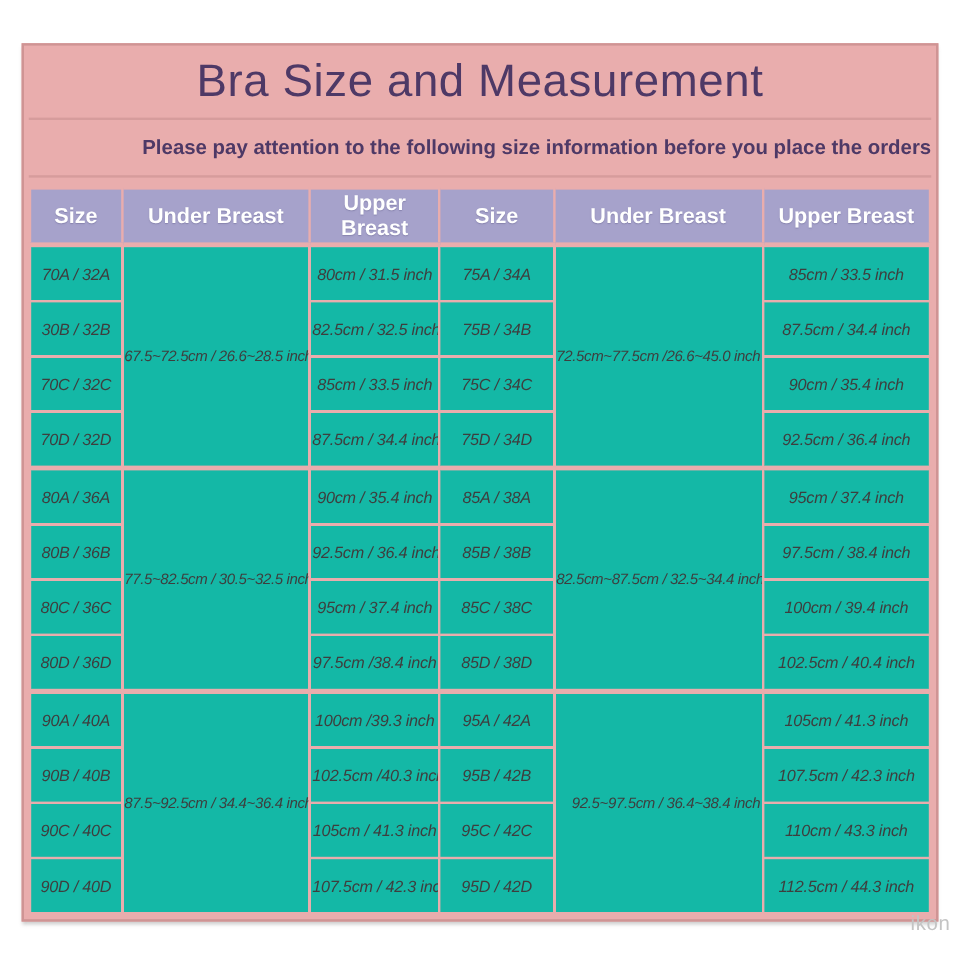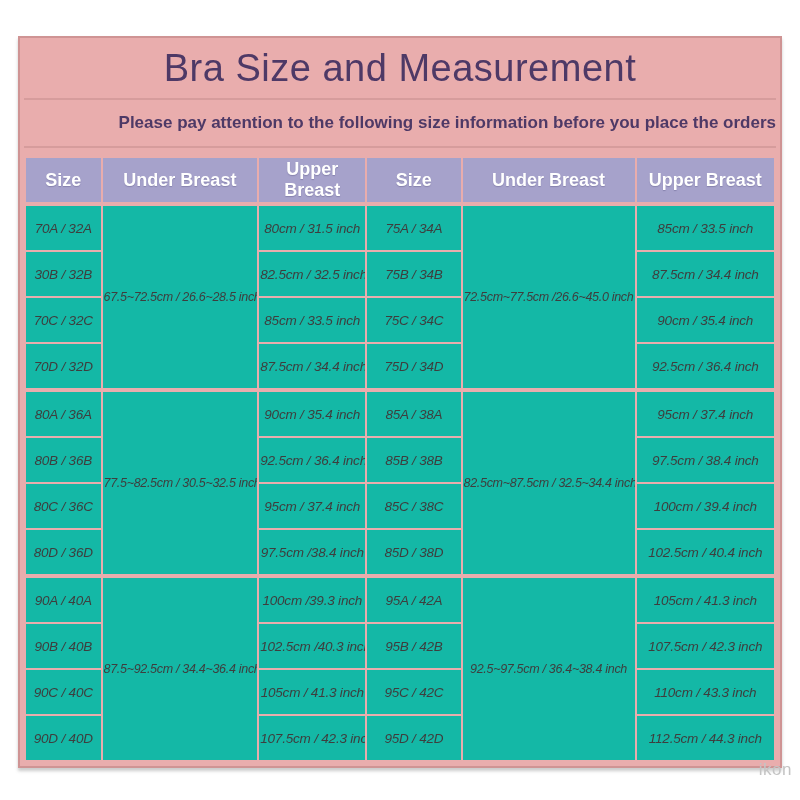--- a/index.html
+++ b/index.html
@@ -44,21 +44,21 @@
     text-shadow:0 1px 1px rgba(110,105,150,.55);
   }
   td{
     background:#14b8a6;
     border:2px solid #e9adad;
     height:42px;text-align:center;vertical-align:middle;
     font-size:13.5px;letter-spacing:-0.2px;white-space:nowrap;
     color:#3e3e3e;overflow:hidden;font-style:italic;
   }
   tr.group-start td{border-top:4px solid #e9adad;}
-  td.merged{font-size:12.5px;letter-spacing:-0.3px;}
+  td.merged{font-size:12.5px;letter-spacing:-0.3px;text-align:right;}
   .watermark{
     position:absolute;right:8px;bottom:20px;
     font-size:17px;color:#c4c4c4;letter-spacing:.5px;
   }
 </style>
 </head>
 <body>
 
 <div class="panel">
 

